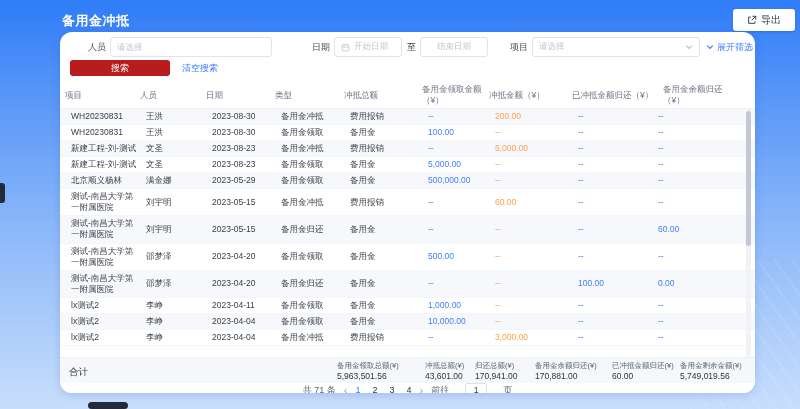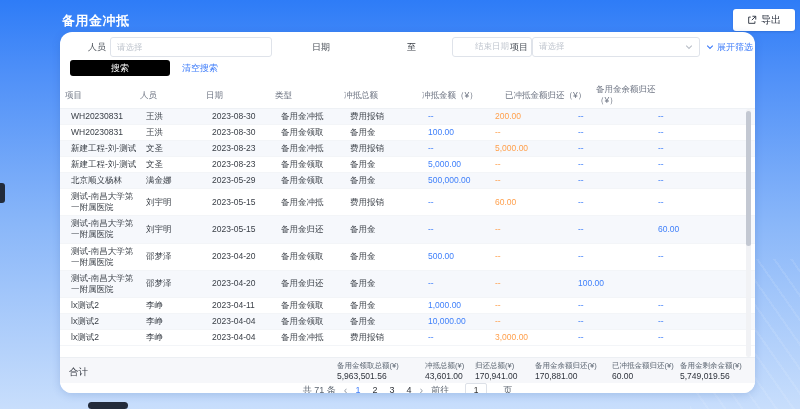--- a/index.html
+++ b/index.html
@@ -27,26 +27,26 @@
   .flabel { position:absolute; font-size:9px; color:#4a5058; line-height:20px; top:5px; }
   .fbox { position:absolute; top:5px; height:20px; border:1px solid #dfe3ea; border-radius:3px;
     background:#fff; display:flex; align-items:center; padding:0 6px; font-size:8.5px; color:#c0c6cf; gap:4px; }
   .f-person-label { left:28px; }
   input.finput { position:absolute; left:50px; top:5px; width:162px; height:20px; border:1px solid #dfe3ea;
     border-radius:3px; font-size:8.5px; padding:0 6px; color:#333; outline:none; font-family:inherit; }
   input.finput::placeholder { color:#c0c6cf; }
   .f-date-label { left:252px; }
   .f-date-start { left:274px; width:68px; }
   .f-date-to { position:absolute; left:347px; top:5px; font-size:9px; color:#3a3f47; line-height:20px; }
-  .f-date-end { left:360px; width:80px; justify-content:center;margin-left:32px; }
+  .f-date-end { left:360px; width:68px; justify-content:center; }
   .f-project-label { left:450px; }
   .f-project-select { left:472px; width:168px; justify-content:space-between; }
   .f-expand { position:absolute; left:646px; top:5px; display:flex; align-items:center; gap:3px;
     color:#3f7dfa; font-size:9px; line-height:20px; cursor:pointer; }
-  .search-btn { position:absolute; left:10px; top:28px; width:100px; height:16px; background:#000000;
+  .search-btn { position:absolute; left:10px; top:28px; width:100px; height:16px; background:#b91c1c;
     color:#fff; font-size:9px; border:none; border-radius:3px; display:flex; align-items:center;
     justify-content:center; cursor:pointer; font-family:inherit; }
   .clear-link { position:absolute; left:122px; top:30px; font-size:9px; color:#3f7dfa; cursor:pointer; }
 
   
   .thead { flex:0 0 19px; display:flex; align-items:center; padding-left:3px;
     border-bottom:1px solid #eef1f5; font-size:8.5px; color:#6b7280; }
   .tbody { flex:0 0 248px; position:relative; }
   .trow { display:flex; align-items:center; font-size:8.5px; color:#3b4048; border-bottom:1px solid #f3f5f8; padding-left:9px; }
   .trow.striped { background:#f6f8fc; }
@@ -98,20 +98,29 @@
   <span>导出</span>
 </div>
 
 <div class="card">
 
   <div class="filters">
     <span class="flabel f-person-label">人员</span>
     <input class="finput" placeholder="请选择" style="">
 
     <span class="flabel f-date-label">日期</span>
+    <div class="fbox f-date-start">
+      <span>
+        <svg width="9" height="9" viewBox="0 0 12 12">
+            <rect x="1.5" y="2.5" width="9" height="8" rx="1" fill="none" stroke="#c0c6cf" stroke-width="1.1"></rect>
+            <path d="M4 1v3M8 1v3M1.5 5.5h9" stroke="#c0c6cf" stroke-width="1.1" fill="none"></path>
+          </svg>
+      </span>
+      <span>开始日期</span>
+    </div>
     <span class="f-date-to">至</span>
     <div class="fbox f-date-end">
       <span>结束日期</span>
     </div>
 
     <span class="flabel f-project-label">项目</span>
     <div class="fbox f-project-select">
       <span>请选择</span>
       <span>
         <svg width="8" height="8" viewBox="0 0 8 8">
@@ -132,20 +141,21 @@
     <button class="search-btn">搜索</button>
     <span class="clear-link">清空搜索</span>
   </div>
 
   <div class="thead">
       <div class="cell col0">项目</div>
       <div class="cell col1">人员</div>
       <div class="cell col2">日期</div>
       <div class="cell col3">类型</div>
       <div class="cell col4">冲抵总额</div>
+      <div class="cell col5">备用金领取金额（¥）</div>
       <div class="cell col6">冲抵金额（¥）</div>
       <div class="cell col8">已冲抵金额归还（¥）</div>
       <div class="cell col7">备用金余额归还（¥）</div>
     </div>
 
   <div class="tbody">
     <div class="scroll-track"></div>
     <div class="scroll-thumb"></div>
   <div class="trow striped">
         <div class="cell col0">WH20230831</div>
@@ -237,20 +247,21 @@
       </div>
       <div class="trow striped">
         <div class="cell col0">测试-南昌大学第一附属医院</div>
         <div class="cell col1">邵梦泽</div>
         <div class="cell col2">2023-04-20</div>
         <div class="cell col3">备用金归还</div>
         <div class="cell col4">备用金</div>
         <div class="cell col5 amt-blue">--</div>
         <div class="cell col6 amt-orange">--</div>
         <div class="cell col7 amt-blue">100.00</div>
+        <div class="cell col8 amt-blue">0.00</div>
       </div>
       <div class="trow">
         <div class="cell col0">lx测试2</div>
         <div class="cell col1">李峥</div>
         <div class="cell col2">2023-04-11</div>
         <div class="cell col3">备用金领取</div>
         <div class="cell col4">备用金</div>
         <div class="cell col5 amt-blue">1,000.00</div>
         <div class="cell col6 amt-orange">--</div>
         <div class="cell col7 amt-blue">--</div>

